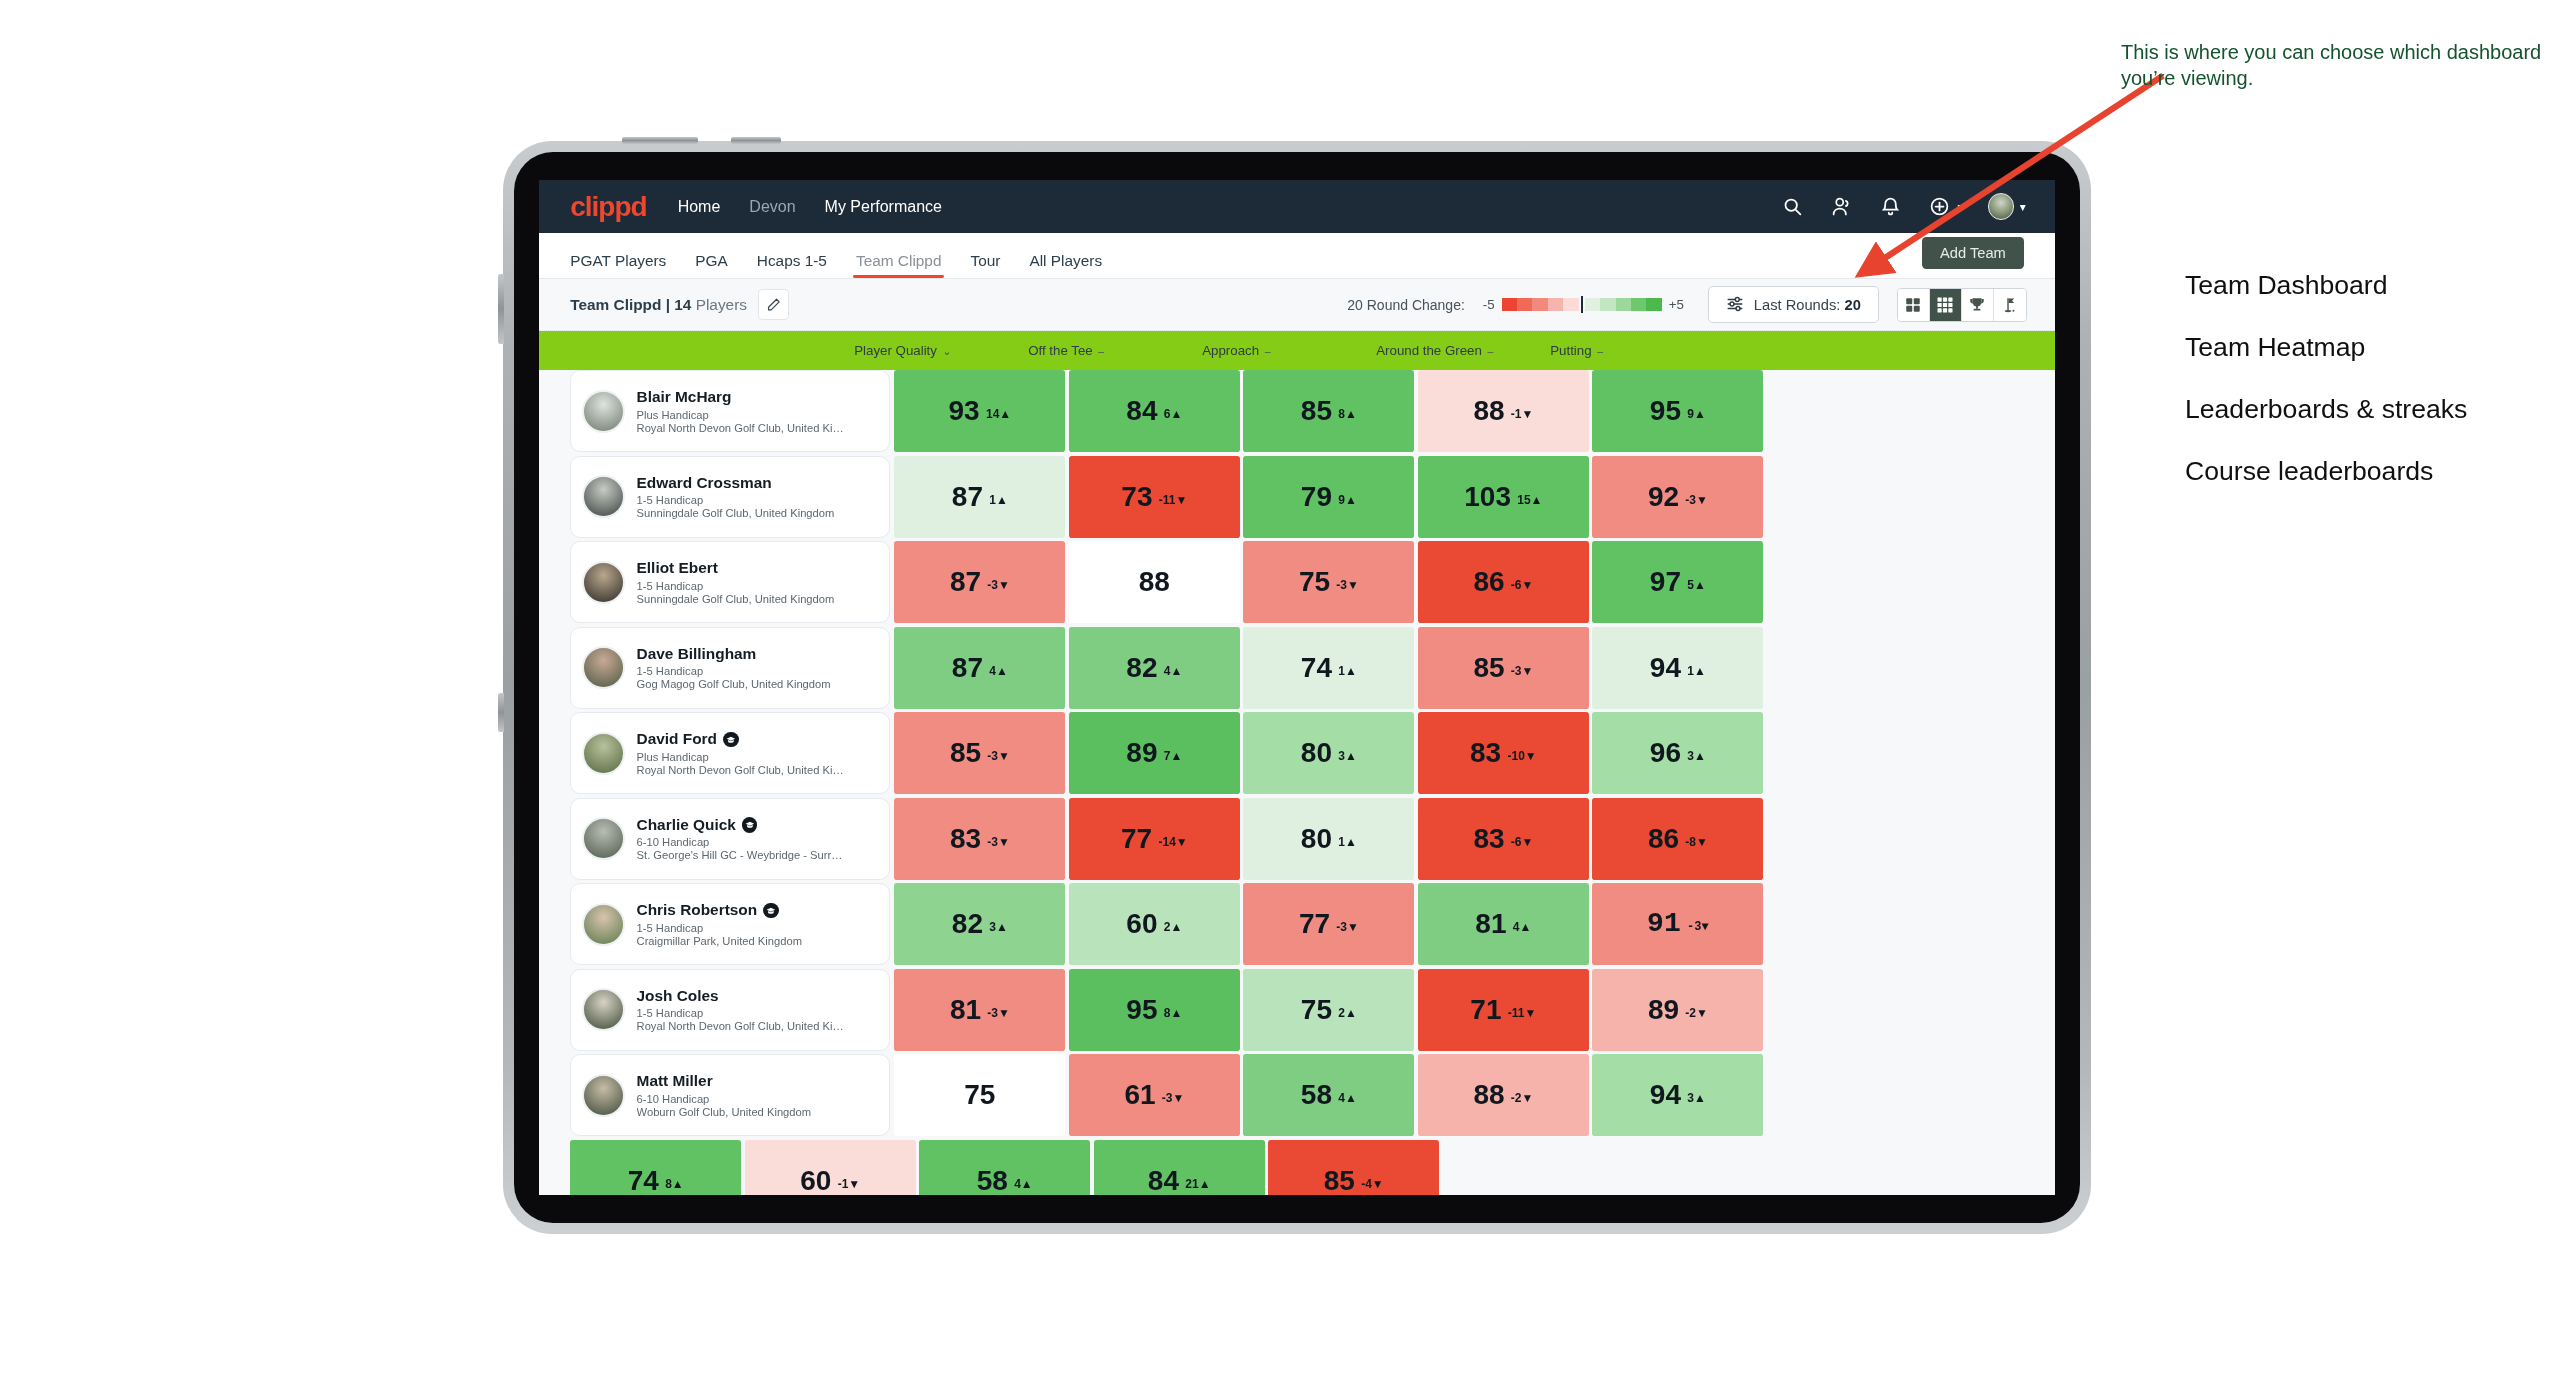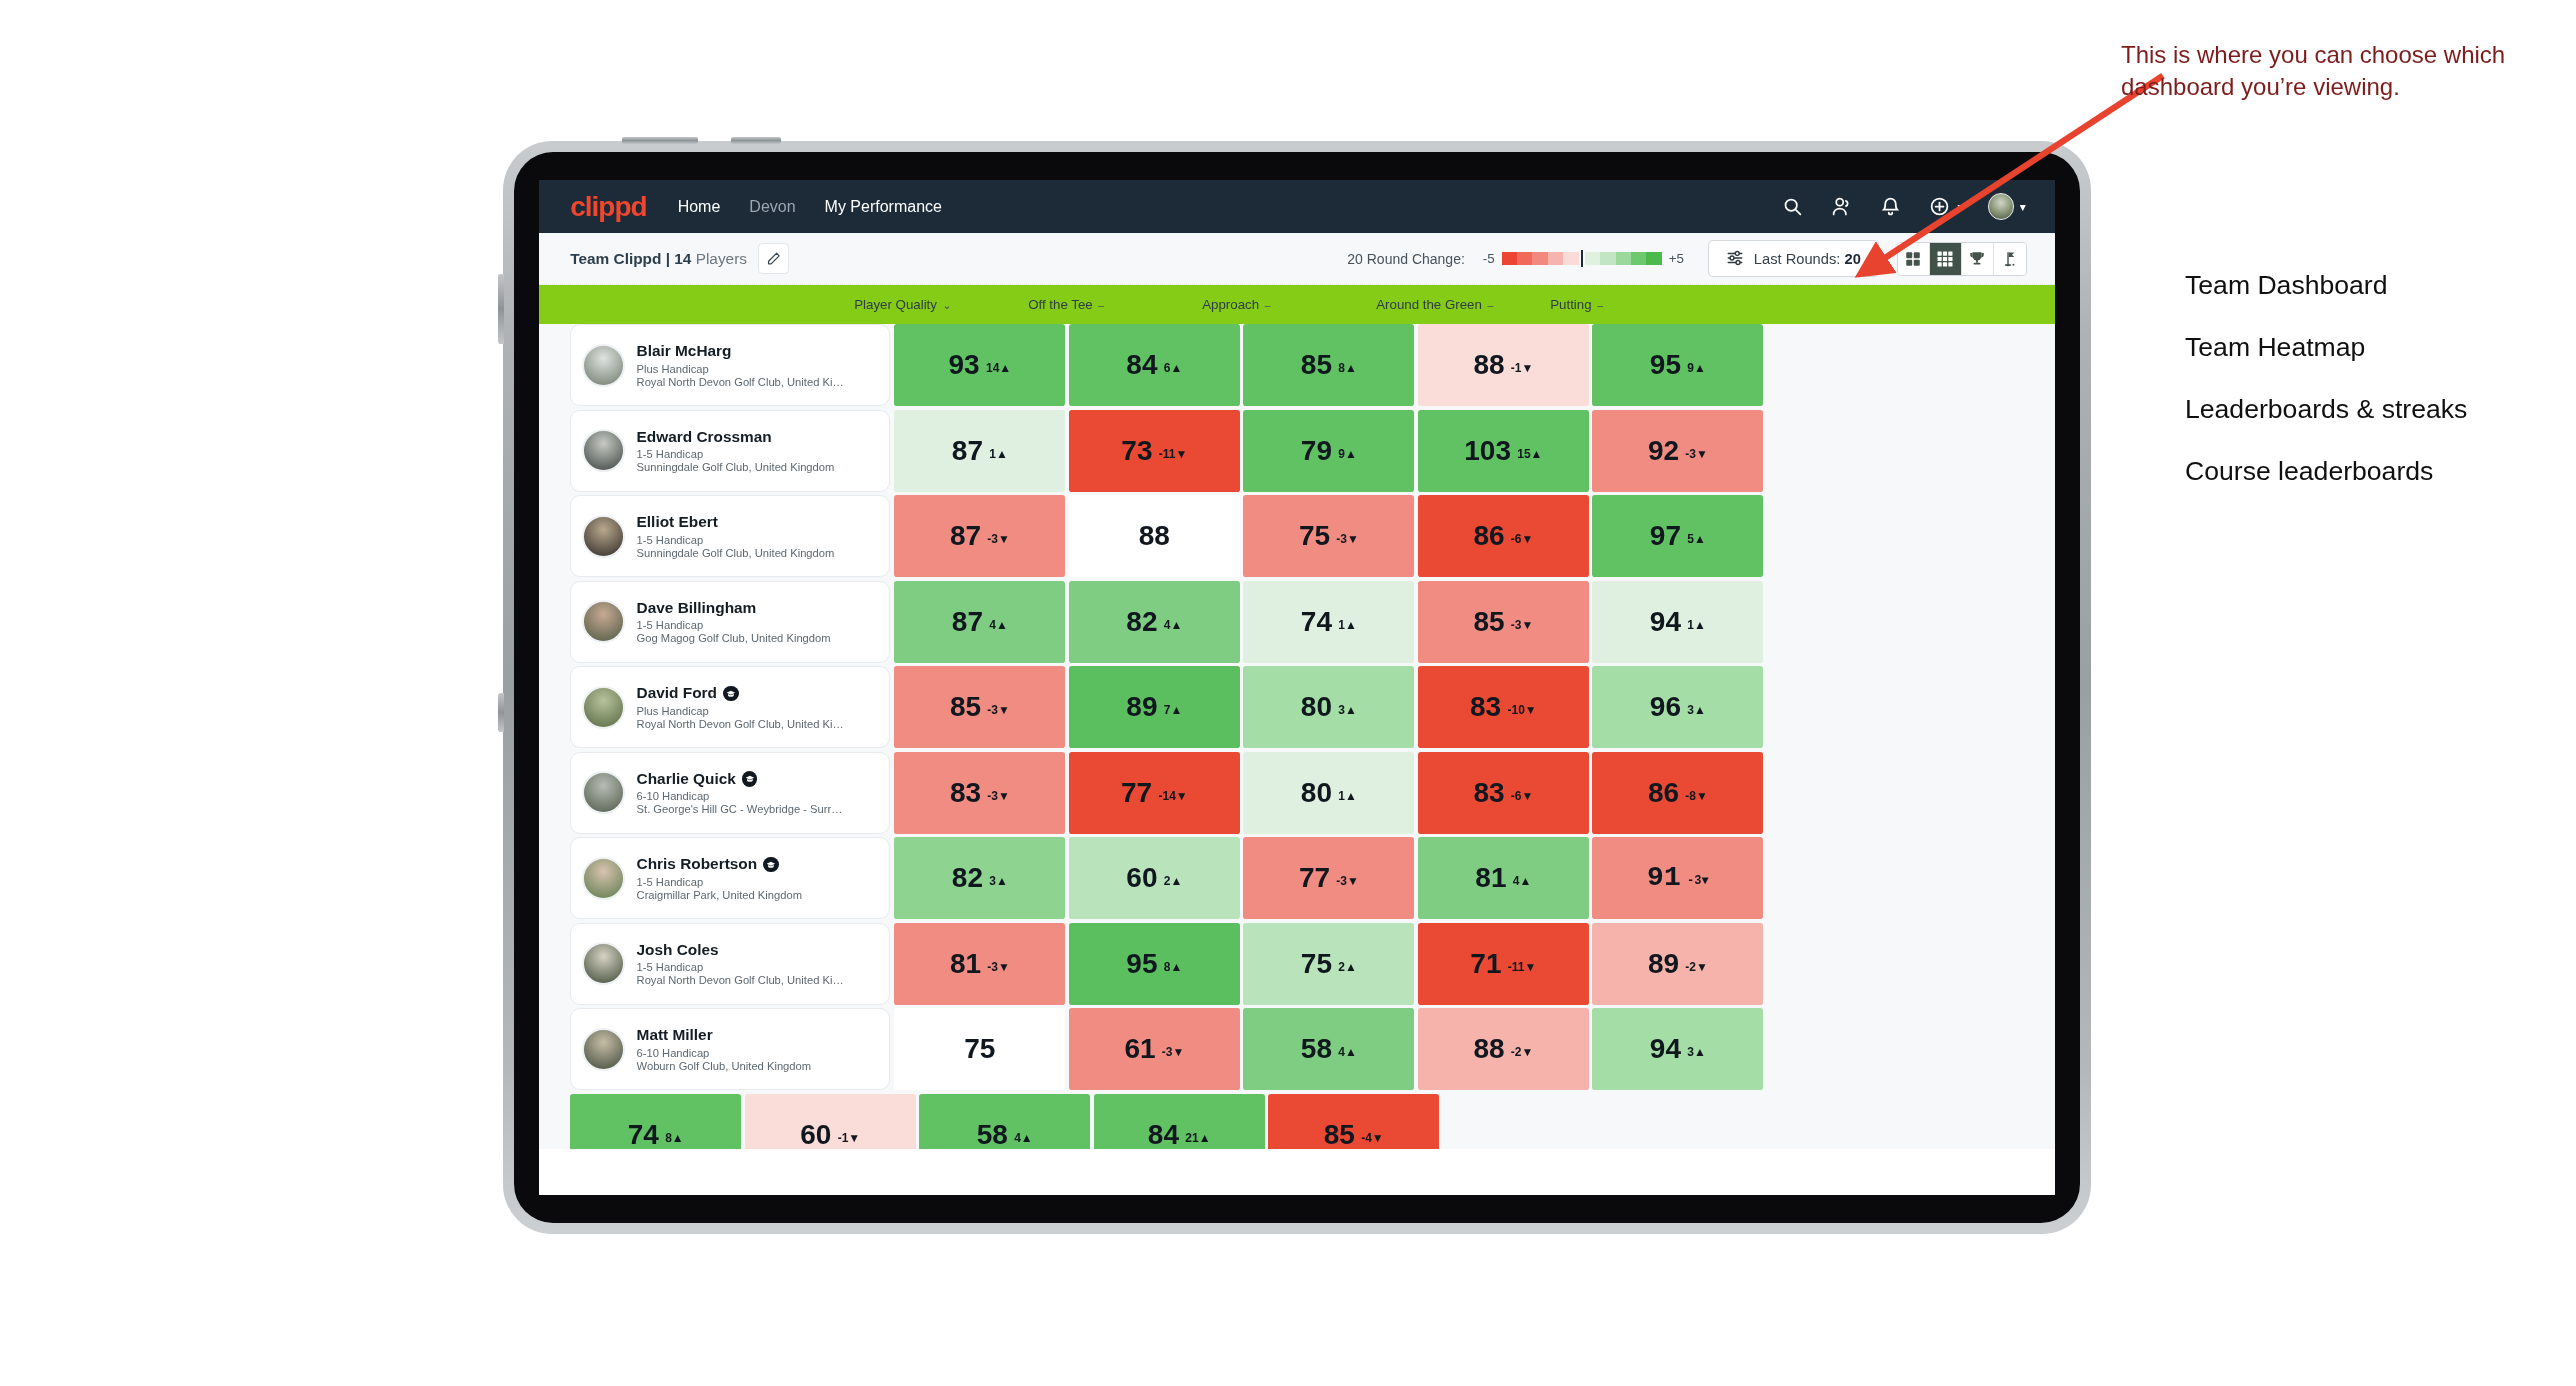--- a/index.html
+++ b/index.html
@@ -176,21 +176,21 @@
     width: 171px; flex: none; margin-right: 3.5px; border-radius: 2.8px;
     display: flex; align-items: center; justify-content: center; gap: 6.3px;
   }
   .stat-cell:last-child { margin-right: 0; }
   .stat-value { font-size: 28px; font-weight: 700; color: #10171e; line-height: 1; }
   .stat-delta { font-size: 12px; font-weight: 700; color: #10171e; line-height: 1; padding-top: 6.3px; }
 
   
   #annotation-text {
     position: absolute; left: 2121px; top: 39px; width: 434px;
-    font-size: 24px; line-height: 1.32; color: #7f1d1d;
+    font-size: 20px; line-height: 1.32; color: #14532d;
   }
   #dashboard-options { position: absolute; left: 2185px; top: 270px; }
   .option-line { font-size: 26.6px; color: #101010; margin-bottom: 31px; white-space: nowrap; }
   #arrow-svg { position: absolute; left: 1813px; top: 63px; width: 364px; height: 252px; }
 </style>
 </head>
 <body>
 
 <div id="root">
 
@@ -232,20 +232,29 @@
             </svg>
           </div>
           <span class="caret">▾</span>
 
           <div id="avatar-chip">
             <div id="avatar"></div>
             <span class="caret">▾</span>
           </div>
         </div>
 
+        <div id="app-subnav">
+          <div class="subtab">PGAT Players</div>
+          <div class="subtab">PGA</div>
+          <div class="subtab">Hcaps 1-5</div>
+          <div class="subtab active">Team Clippd</div>
+          <div class="subtab">Tour</div>
+          <div class="subtab">All Players</div>
+          <div id="add-team-button">Add Team</div>
+        </div>
 
         <div id="app-toolbar">
           <div id="team-title">
             <b>Team Clippd</b><b> | </b><b>14</b><span class="dim"> Players</span>
           </div>
           <div id="edit-team-button">
             <svg viewBox="0 0 24 24" fill="none" stroke="#3a464f" stroke-width="1.9" stroke-linecap="round" stroke-linejoin="round">
               <path d="M16.5 3.5l4 4L8 20H4v-4z"></path>
             </svg>
           </div>

